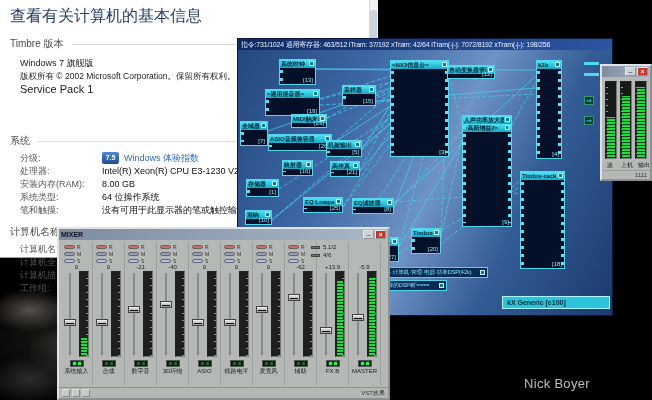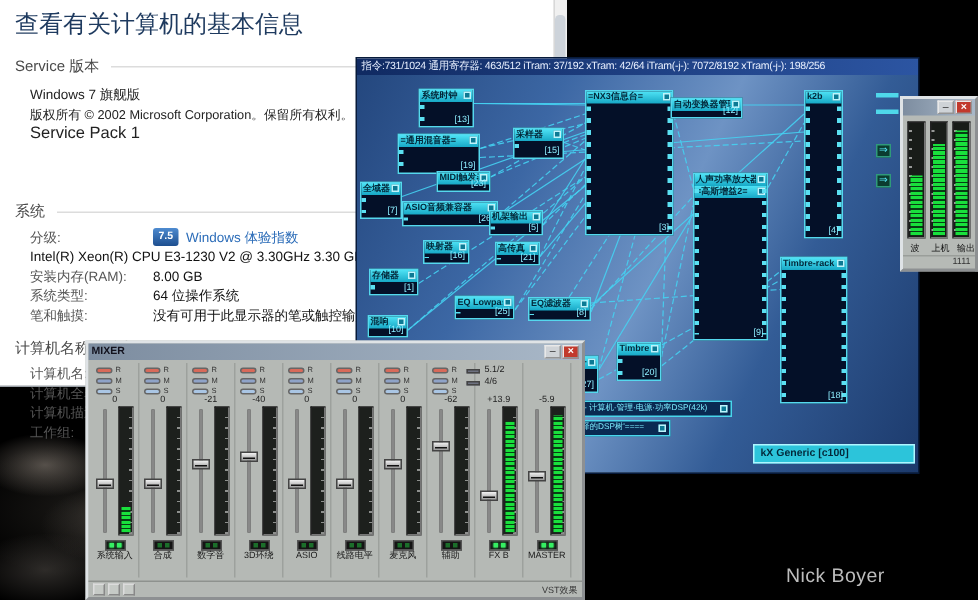--- a/index.html
+++ b/index.html
@@ -118,40 +118,41 @@
 <body>
 
 <div id="desktop">
   <div id="clouds"></div>
   <div id="credit">Nick Boyer</div>
 
   <div id="sysinfo">
     <div class="si-pad">
       <div class="si-title">查看有关计算机的基本信息</div>
       <div class="si-heading">
-        <span>Service 版本</span>
+        <span>Timbre 版本</span>
           <div class="rule"></div>
       </div>
       <div class="si-lines">
         <div>Windows 7 旗舰版</div>
         <div style="font-size:8.5px">版权所有 © 2002 Microsoft Corporation。保留所有权利。</div>
         <div style="font-size:11px">Service Pack 1</div>
       </div>
       <div style="height:30px"></div>
       <div class="si-heading">
         <span>系统</span>
           <div class="rule"></div>
       </div>
       <div class="si-rows" id="si-system-rows">
           <div class="si-row">
             <span class="lab">分级:</span>
             <span class="wei-badge">7.5</span>
             <span class="val link">Windows 体验指数</span>
           </div>
           <div class="si-row">
+            <span class="lab">处理器:</span>
             <span class="val">Intel(R) Xeon(R) CPU E3-1230 V2 @ 3.30GHz  3.30 GHz</span>
           </div>
           <div class="si-row">
             <span class="lab">安装内存(RAM):</span>
             <span class="val">8.00 GB</span>
           </div>
           <div class="si-row">
             <span class="lab">系统类型:</span>
             <span class="val">64 位操作系统</span>
           </div>

